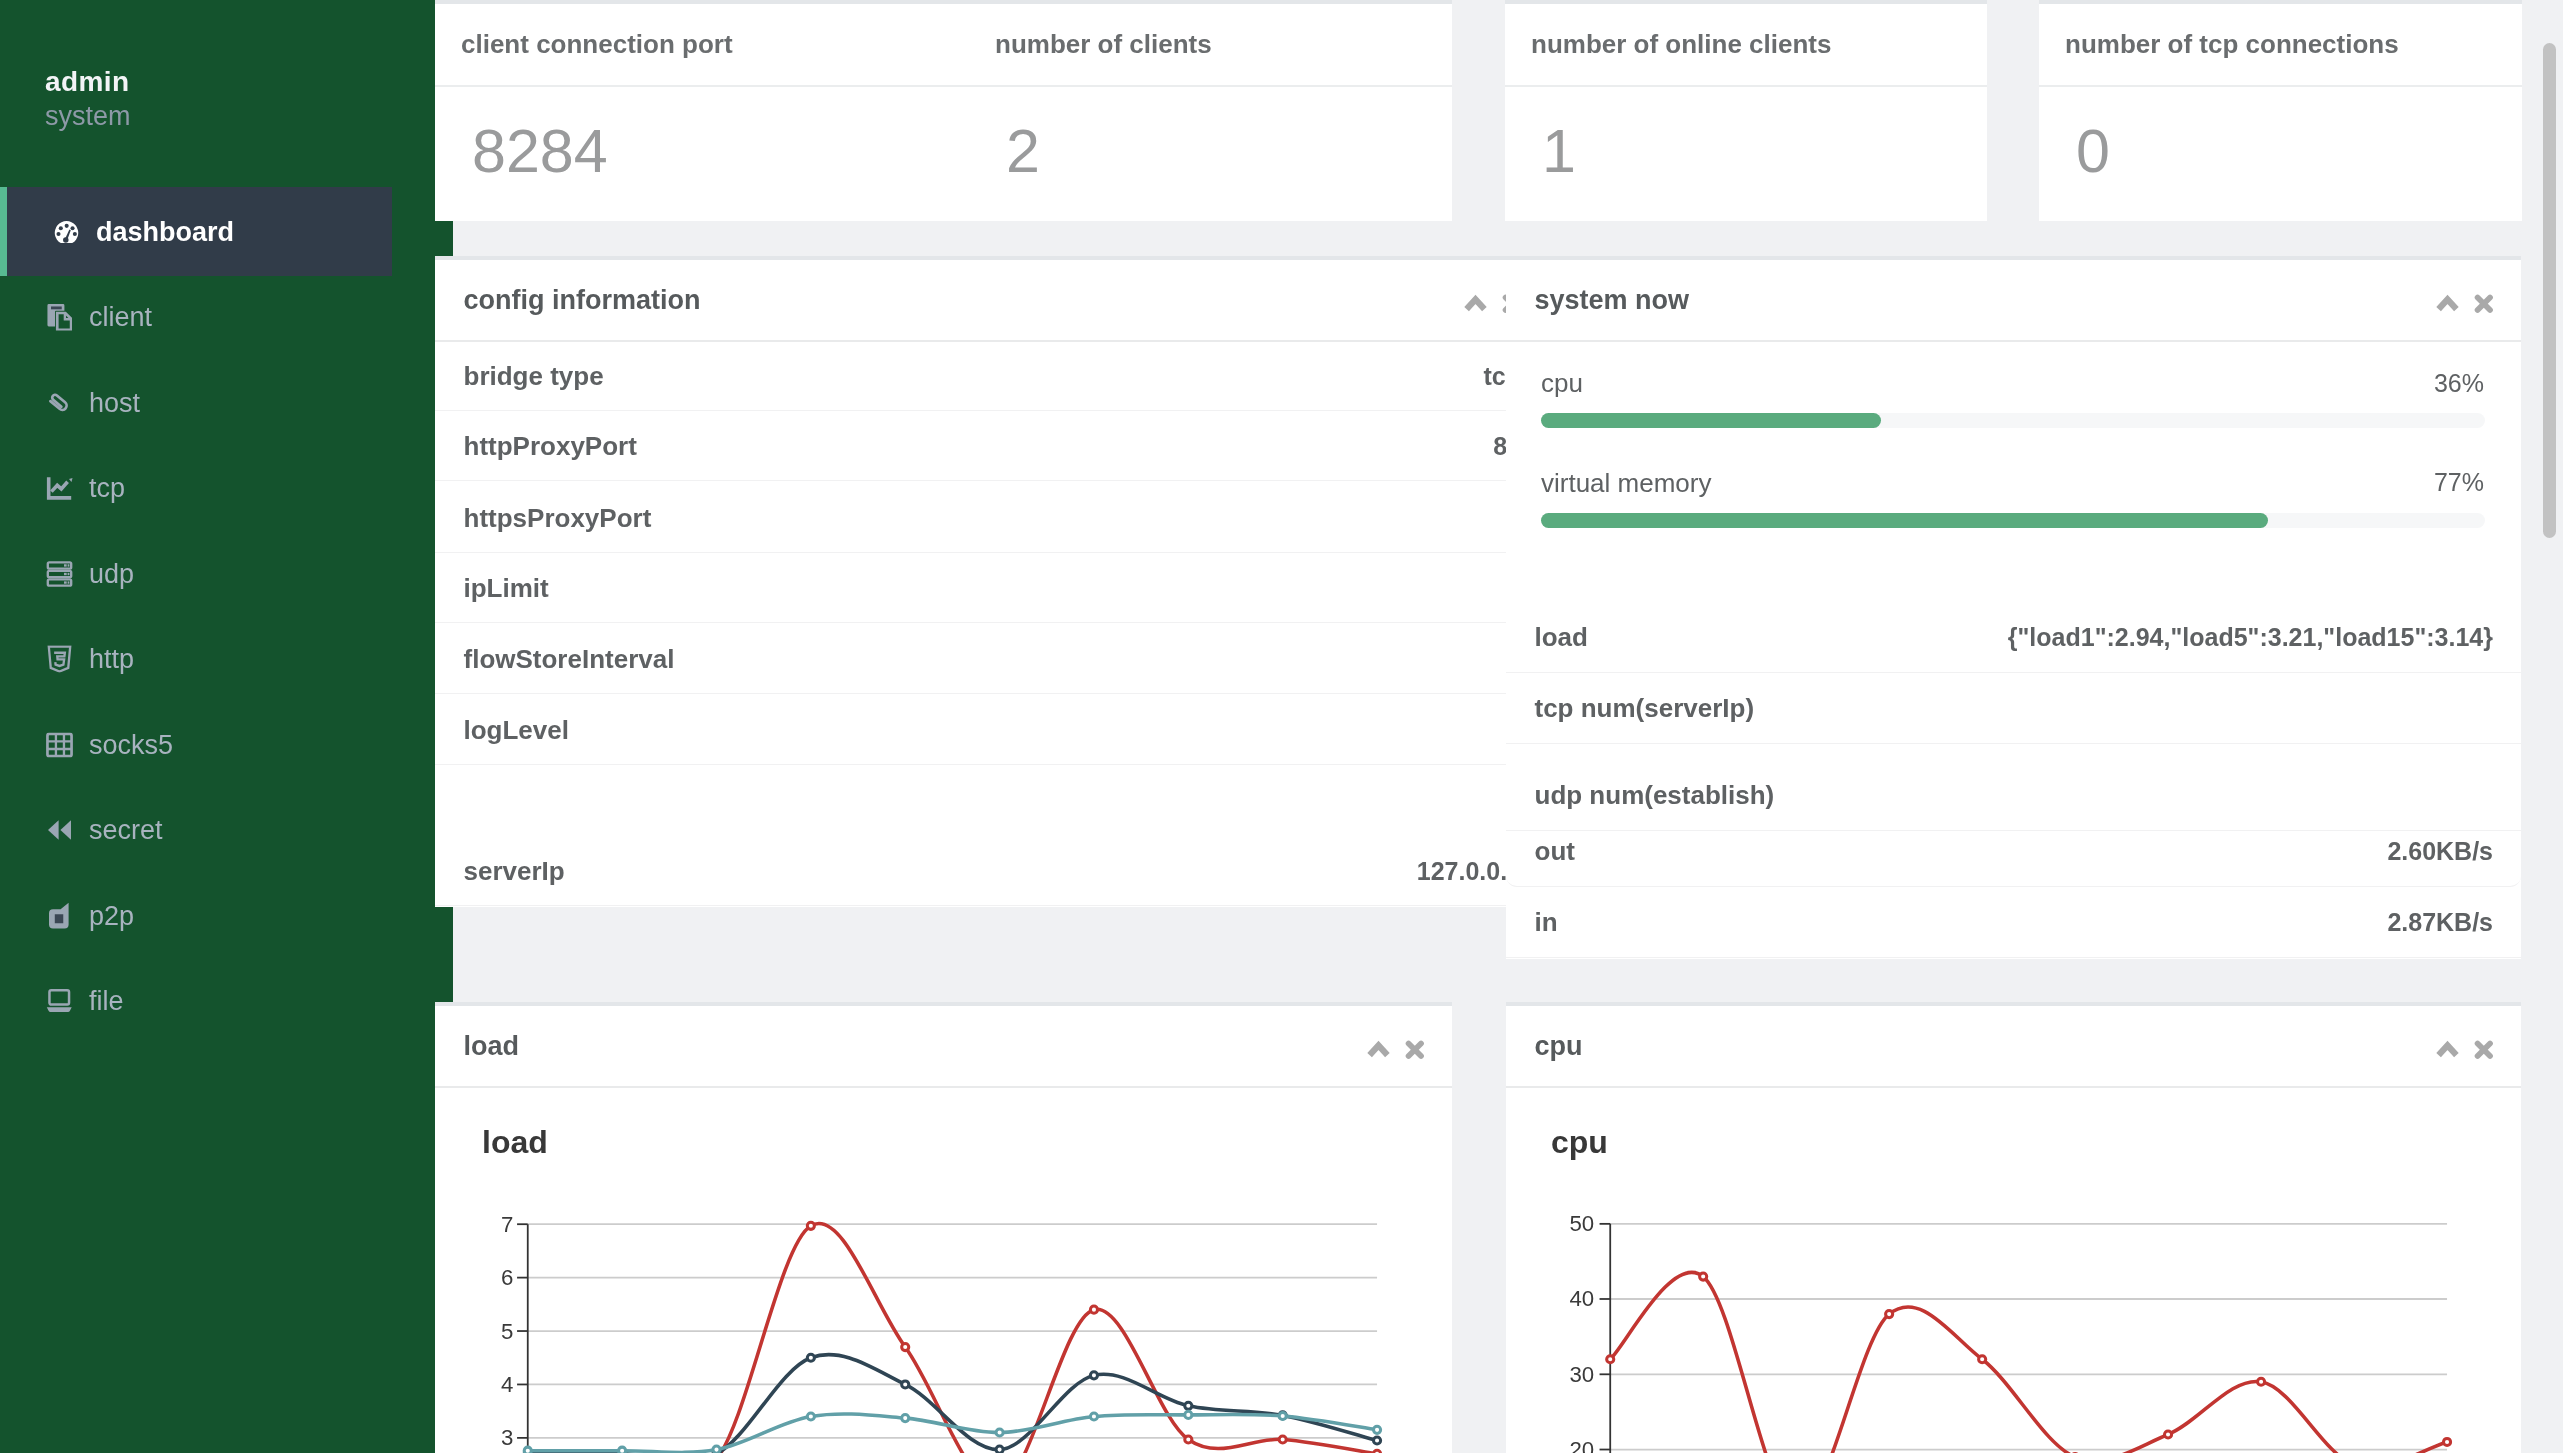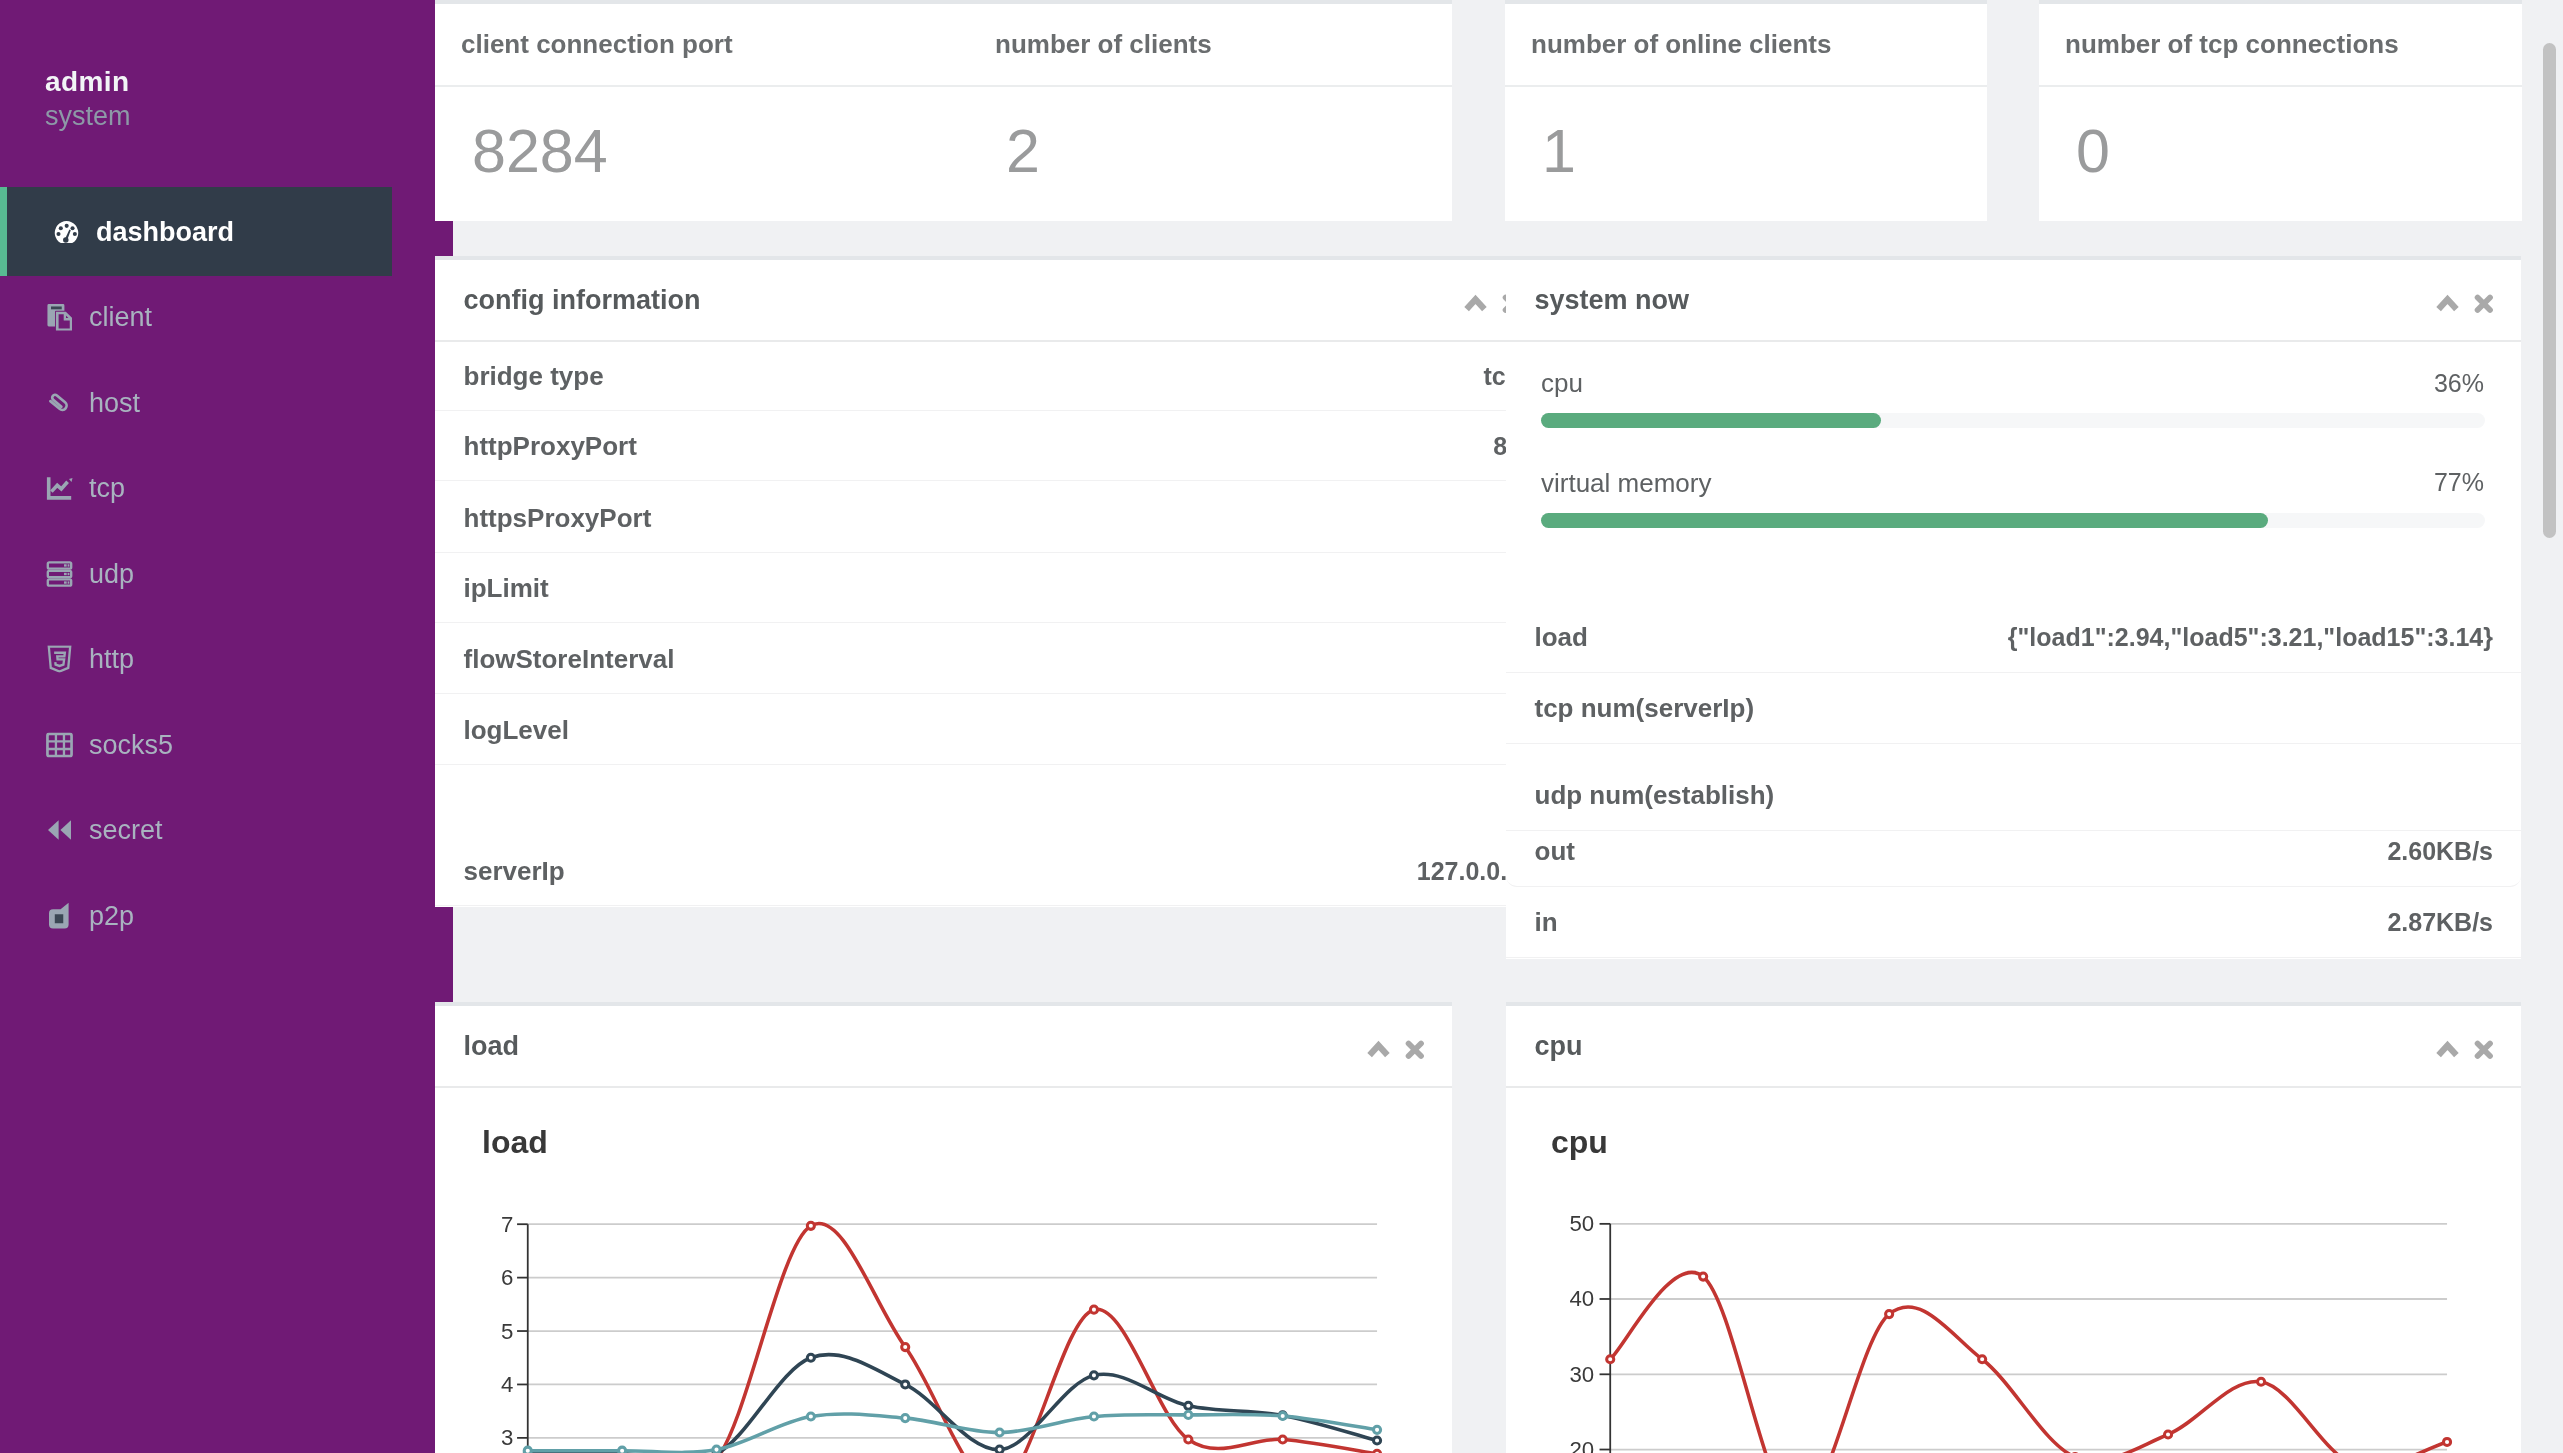--- a/index.html
+++ b/index.html
@@ -1,17 +1,17 @@
 <!DOCTYPE html>
 <html style="font-size:14.2px"><head><meta charset="utf-8">
 <style>
 * { margin:0; padding:0; box-sizing:border-box; }
 html,body { width:2563px; height:1453px; overflow:hidden; font-family:"Liberation Sans", sans-serif; background:#f0f1f3; }
 .abs { position:absolute; }
-#sidebar { position:absolute; left:0; top:0; width:453px; height:1453px; background:#701a75; }
+#sidebar { position:absolute; left:0; top:0; width:453px; height:1453px; background:#14532d; }
 #uname { position:absolute; left:45px; top:66px; font-size:28px; font-weight:bold; color:#f2f4f6; letter-spacing:0.4px; }
 #usys  { position:absolute; left:45px; top:101px; font-size:27px; color:#8d99a7; }
 #active { position:absolute; left:0; top:187px; width:392px; height:89px; background:#313c49; border-left:7.1px solid #58ba92; }
 #active .mic { left:45px; }
 #active .mlb { left:89px; font-weight:bold; color:#fff; }
 .mi { position:absolute; left:0; width:392px; height:85px; }
 .mic { position:absolute; left:45px; top:50%; transform:translateY(-50%); width:28.5px; text-align:center; }
 .mic svg { vertical-align:middle; display:inline-block; }
 .mlb { position:absolute; left:89px; top:50%; transform:translateY(-50%); font-size:27px; font-weight:500; color:#a8b3bf; }
 .card { position:absolute; top:0; height:221px; background:#fff; border-top:4.5px solid #e3e6e9; }
@@ -111,20 +111,27 @@
           <path d="M28 2 v22 L16 13 Z" fill="#9aa6b3"></path>
         </svg></span>
       <span class="mlb">secret</span>
     </div>
     <div class="mi" style="top:873px">
       <span class="mic"><svg width="21.4" height="27" viewBox="0 0 24 30">
           <path d="M4.5 7.5 H13 L22 0 V24.5 A4.5 4.5 0 0 1 17.5 29 H4.5 A4.5 4.5 0 0 1 0 24.5 V12 A4.5 4.5 0 0 1 4.5 7.5 Z" fill="#9aa6b3"></path>
           <path d="M6.5 13 H16 V23 H6.5 Z" fill="#3b4754"></path>
         </svg></span>
       <span class="mlb">p2p</span>
+    </div>
+    <div class="mi" style="top:958px">
+      <span class="mic"><svg width="28.5" height="25" viewBox="0 0 32 28">
+          <rect x="5" y="2" width="22" height="16" rx="2" fill="none" stroke="#9aa6b3" stroke-width="2.8"></rect>
+          <path d="M2 21 h28 l-2 4 a2.5 2.5 0 0 1 -2.2 1.4 H6.2 A2.5 2.5 0 0 1 4 25 Z" fill="#9aa6b3"></path>
+        </svg></span>
+      <span class="mlb">file</span>
     </div>
 </div>
 
 <div class="card" style="left:435px; width:566px;">
   <div class="chead">client connection port</div>
     <div class="cdiv"></div>
   <div class="cnum">8284</div>
 </div>
 <div class="card" style="left:969px; width:483px;">
   <div class="chead">number of clients</div>

